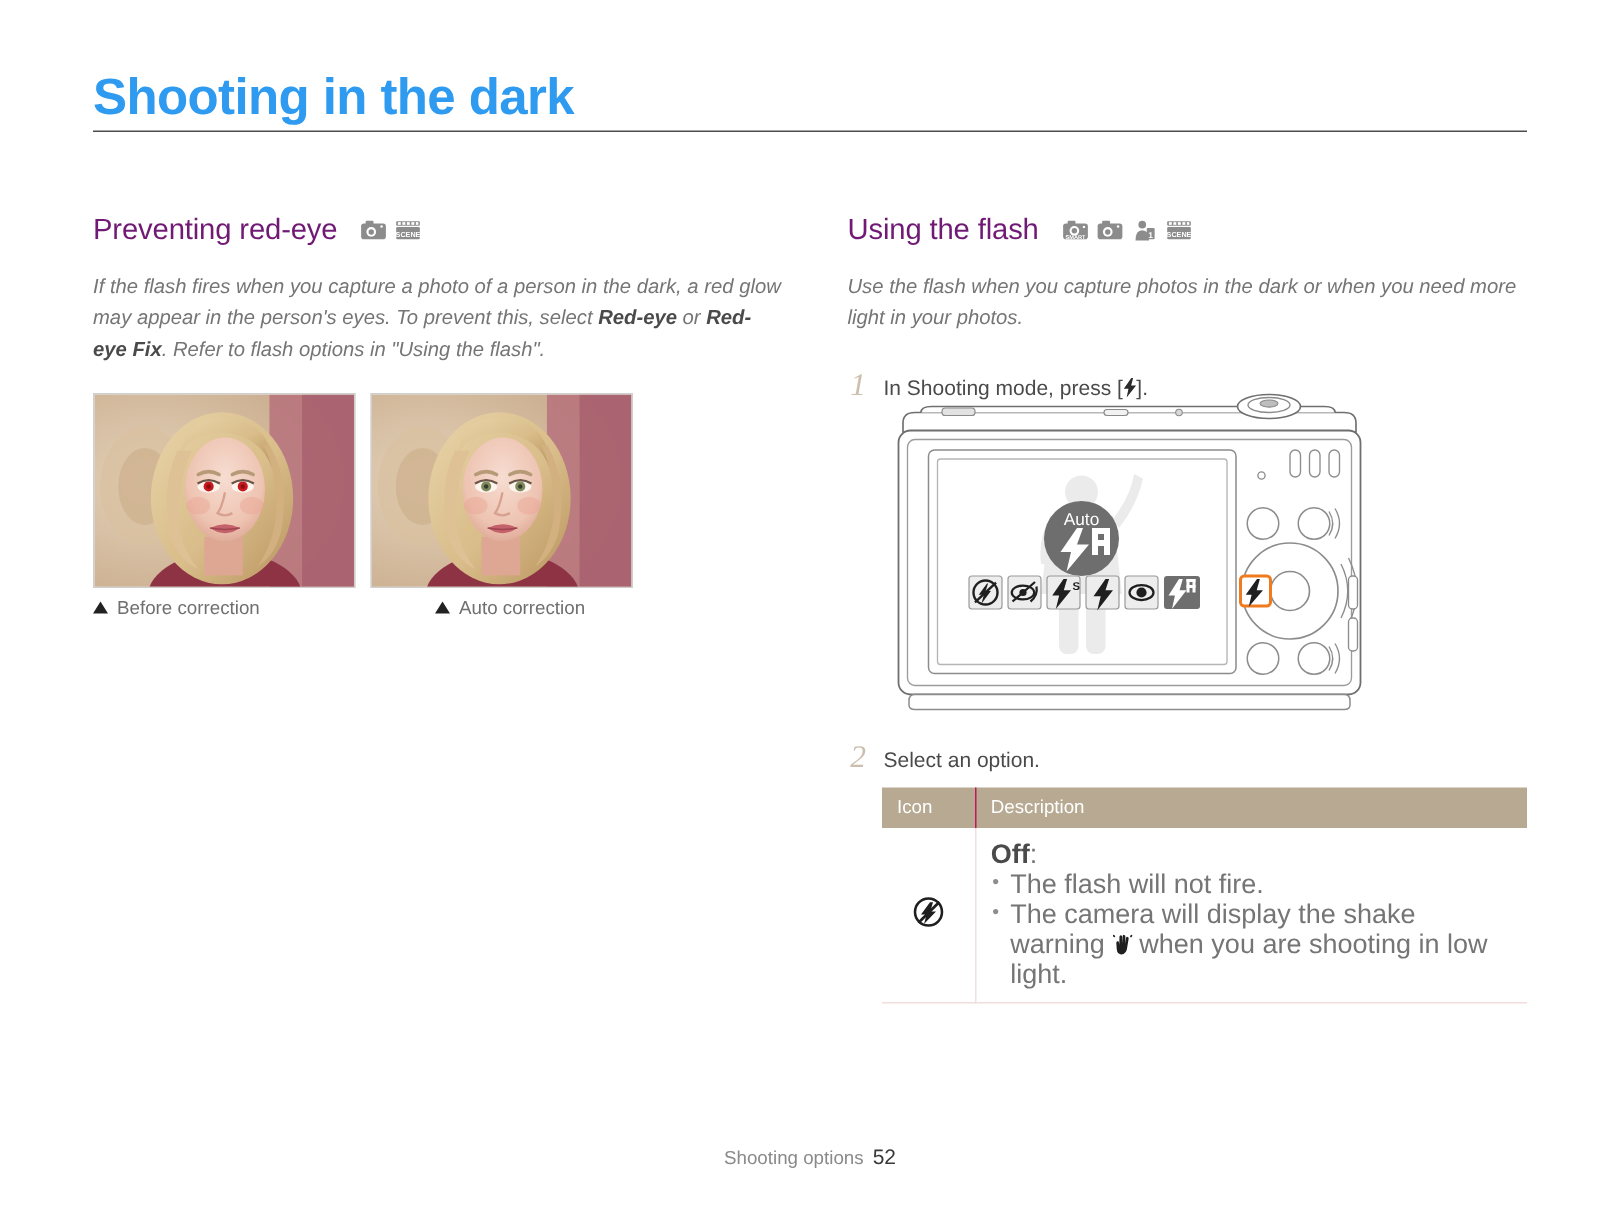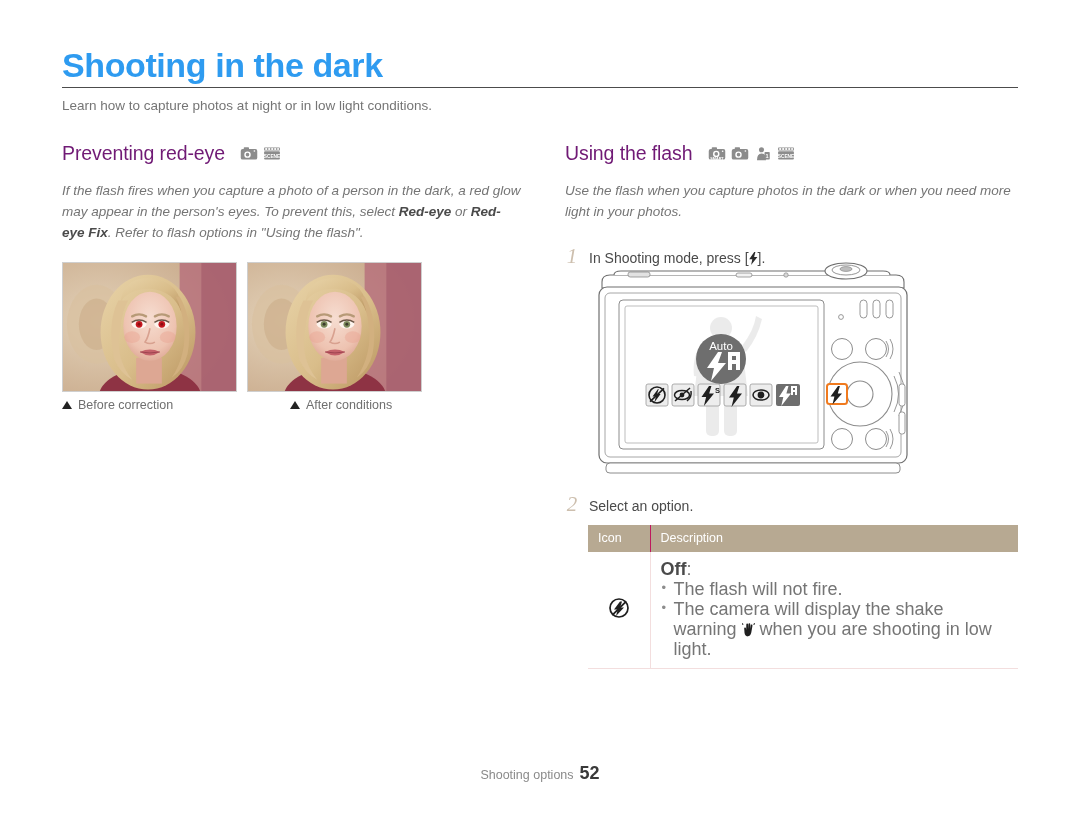--- a/index.html
+++ b/index.html
@@ -189,34 +189,33 @@
   .footer {
     position: absolute;
     left: 0;
     right: 0;
     top: 763px;
     text-align: center;
     font-size: 12.5px;
     color: #8a8a8a;
   }
   .footer .pg {
-    font-size: 18px;
-    font-weight: bold;
+    font-size: 14px;
+    font-weight: normal;
     color: #3a3a3a;
     margin-left: 6px;
   }
 </style>
 </head>
 <body>
 
 <div class="page">
 
   <div class="page-title">Shooting in the dark</div>
   <div class="title-rule"></div>
-  <div class="page-intro">Learn how to capture photos at night or in low light conditions.</div>
 
   <div class="col-left">
 
     <div class="section-head">
       <span class="label">Preventing red-eye</span>
       <span class="mode-icons">
         <span class="mico">
           <svg viewBox="0 0 24 20">
             <rect x="1" y="4" width="22" height="14" rx="2.5" fill="#8c8c8c"></rect>
             <rect x="5" y="1.5" width="7" height="3.5" rx="1" fill="#8c8c8c"></rect>
@@ -355,21 +354,21 @@
     </div>
   </div>
 
   <div class="captions">
     <div class="caption">
       <span class="tri"></span>
       <span>Before correction</span>
     </div>
     <div class="caption">
       <span class="tri"></span>
-      <span>After conditions</span>
+      <span>Auto correction</span>
     </div>
   </div>
 
   <div class="col-right">
 
     <div class="section-head">
       <span class="label">Using the flash</span>
       <span class="mode-icons">
         <span class="mico">
           <svg viewBox="0 0 24 20">

